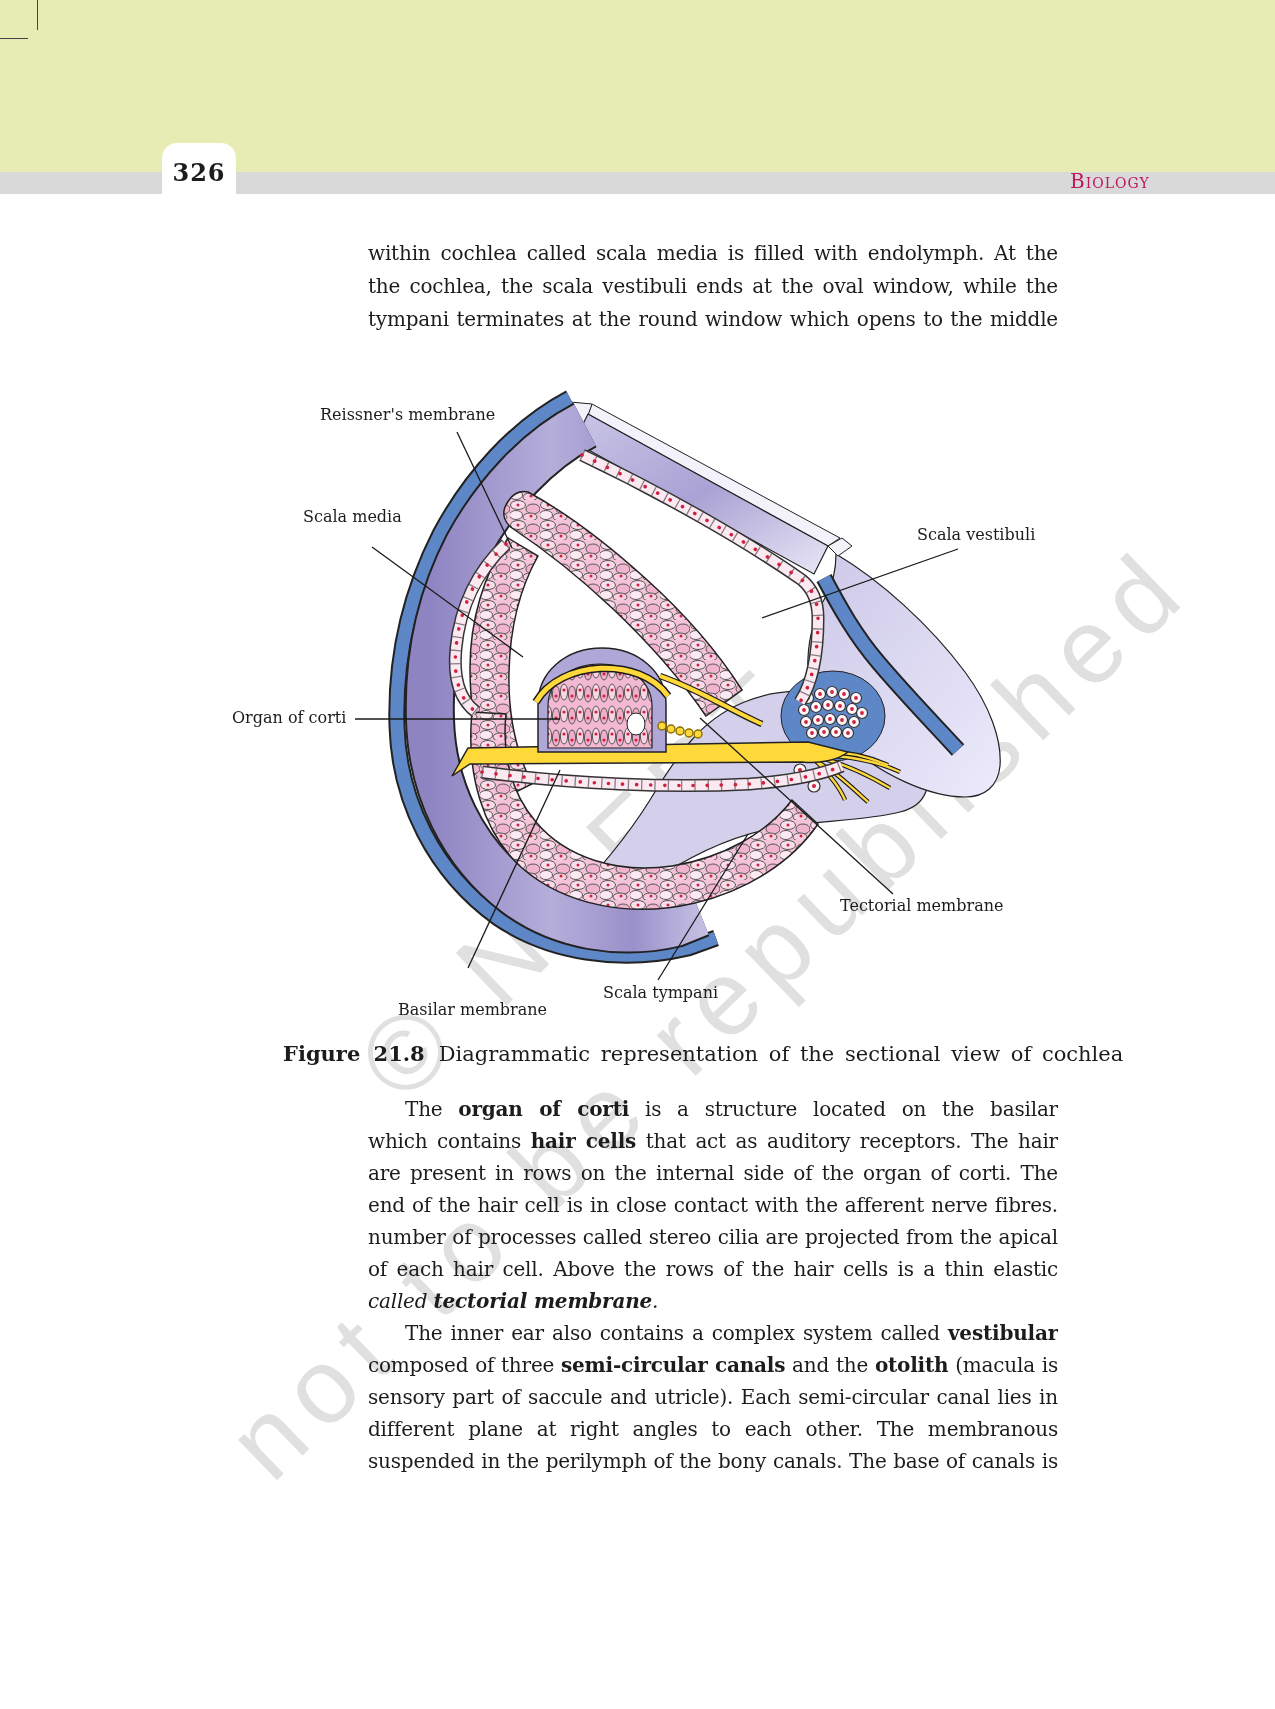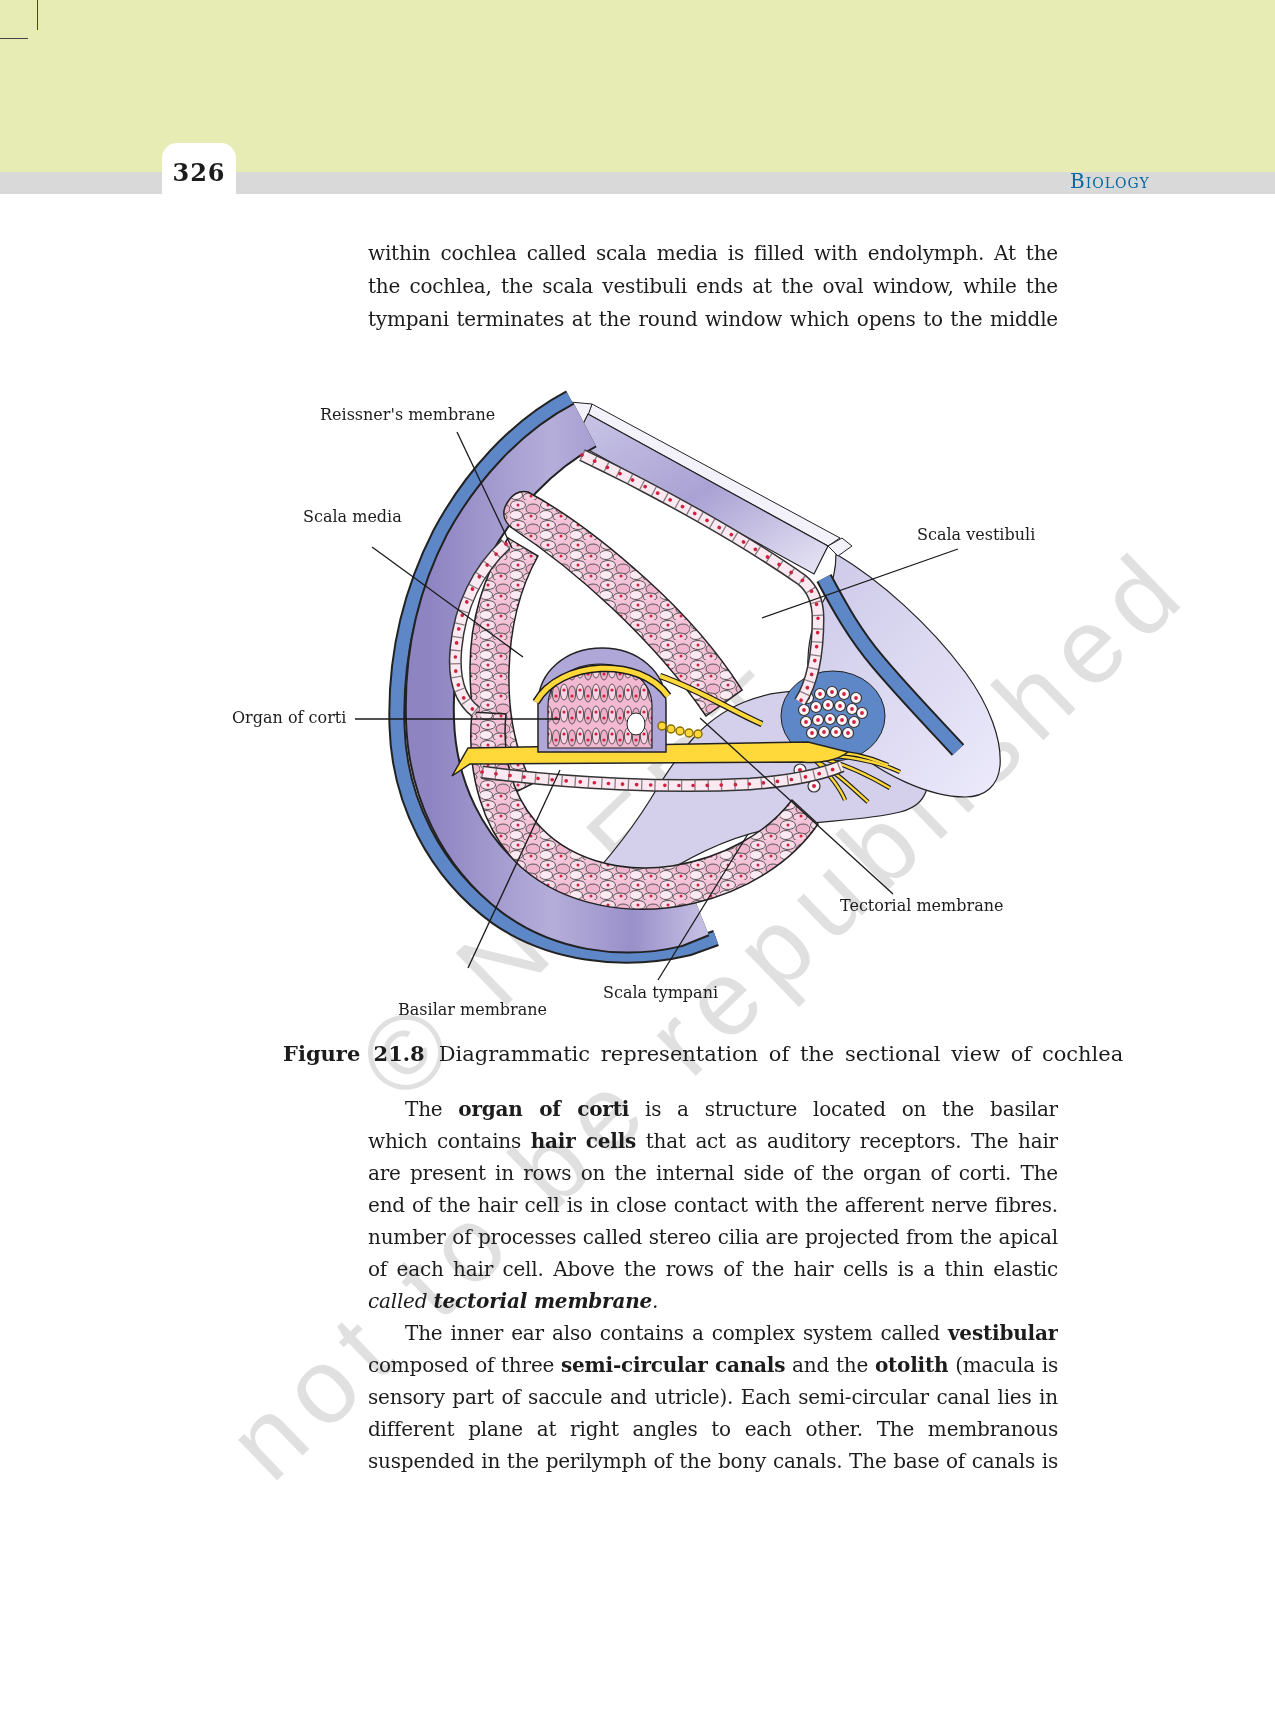--- a/index.html
+++ b/index.html
@@ -8,21 +8,21 @@
 
   
   .band-top   { position:absolute; left:0; top:0; width:1275px; height:172px; background:#e7ecb4; }
   .band-gray  { position:absolute; left:0; top:172px; width:1275px; height:22px; background:#d9d9d9; }
   .band-bottom{ position:absolute; left:0; top:1599px; width:1275px; height:110px; background:#d2db76; }
 
   .pagenum-box { position:absolute; left:162px; top:143px; width:74px; height:52px; background:#ffffff;
                  border-radius:15px 15px 0 0; z-index:3; text-align:center; }
   .pagenum-box span { font-weight:bold; font-size:24px; line-height:60px; letter-spacing:1px; }
   .header-right { position:absolute; left:1070px; top:169px; z-index:3; font-variant:small-caps;
-                  font-size:20px; letter-spacing:1px; color:#0369a1; }
+                  font-size:20px; letter-spacing:1px; color:#be185d; }
   .footer-text { position:absolute; left:0; top:1625px; width:1275px; text-align:center; z-index:3;
                  font-family:"DejaVu Sans", sans-serif; font-size:16px; color:#1c1c1c;margin-left:24px; }
 
   
   .crop { position:absolute; background:#444; z-index:4; }
   .crop.tl-v { left:37px; top:0; width:1px; height:30px; }
   .crop.tl-h { left:0; top:38px; width:28px; height:1px; }
   .crop.bl-h { left:0; top:1672px; width:30px; height:1px; }
   .crop.bl-v { left:37px; top:1678px; width:1px; height:31px; }
 

